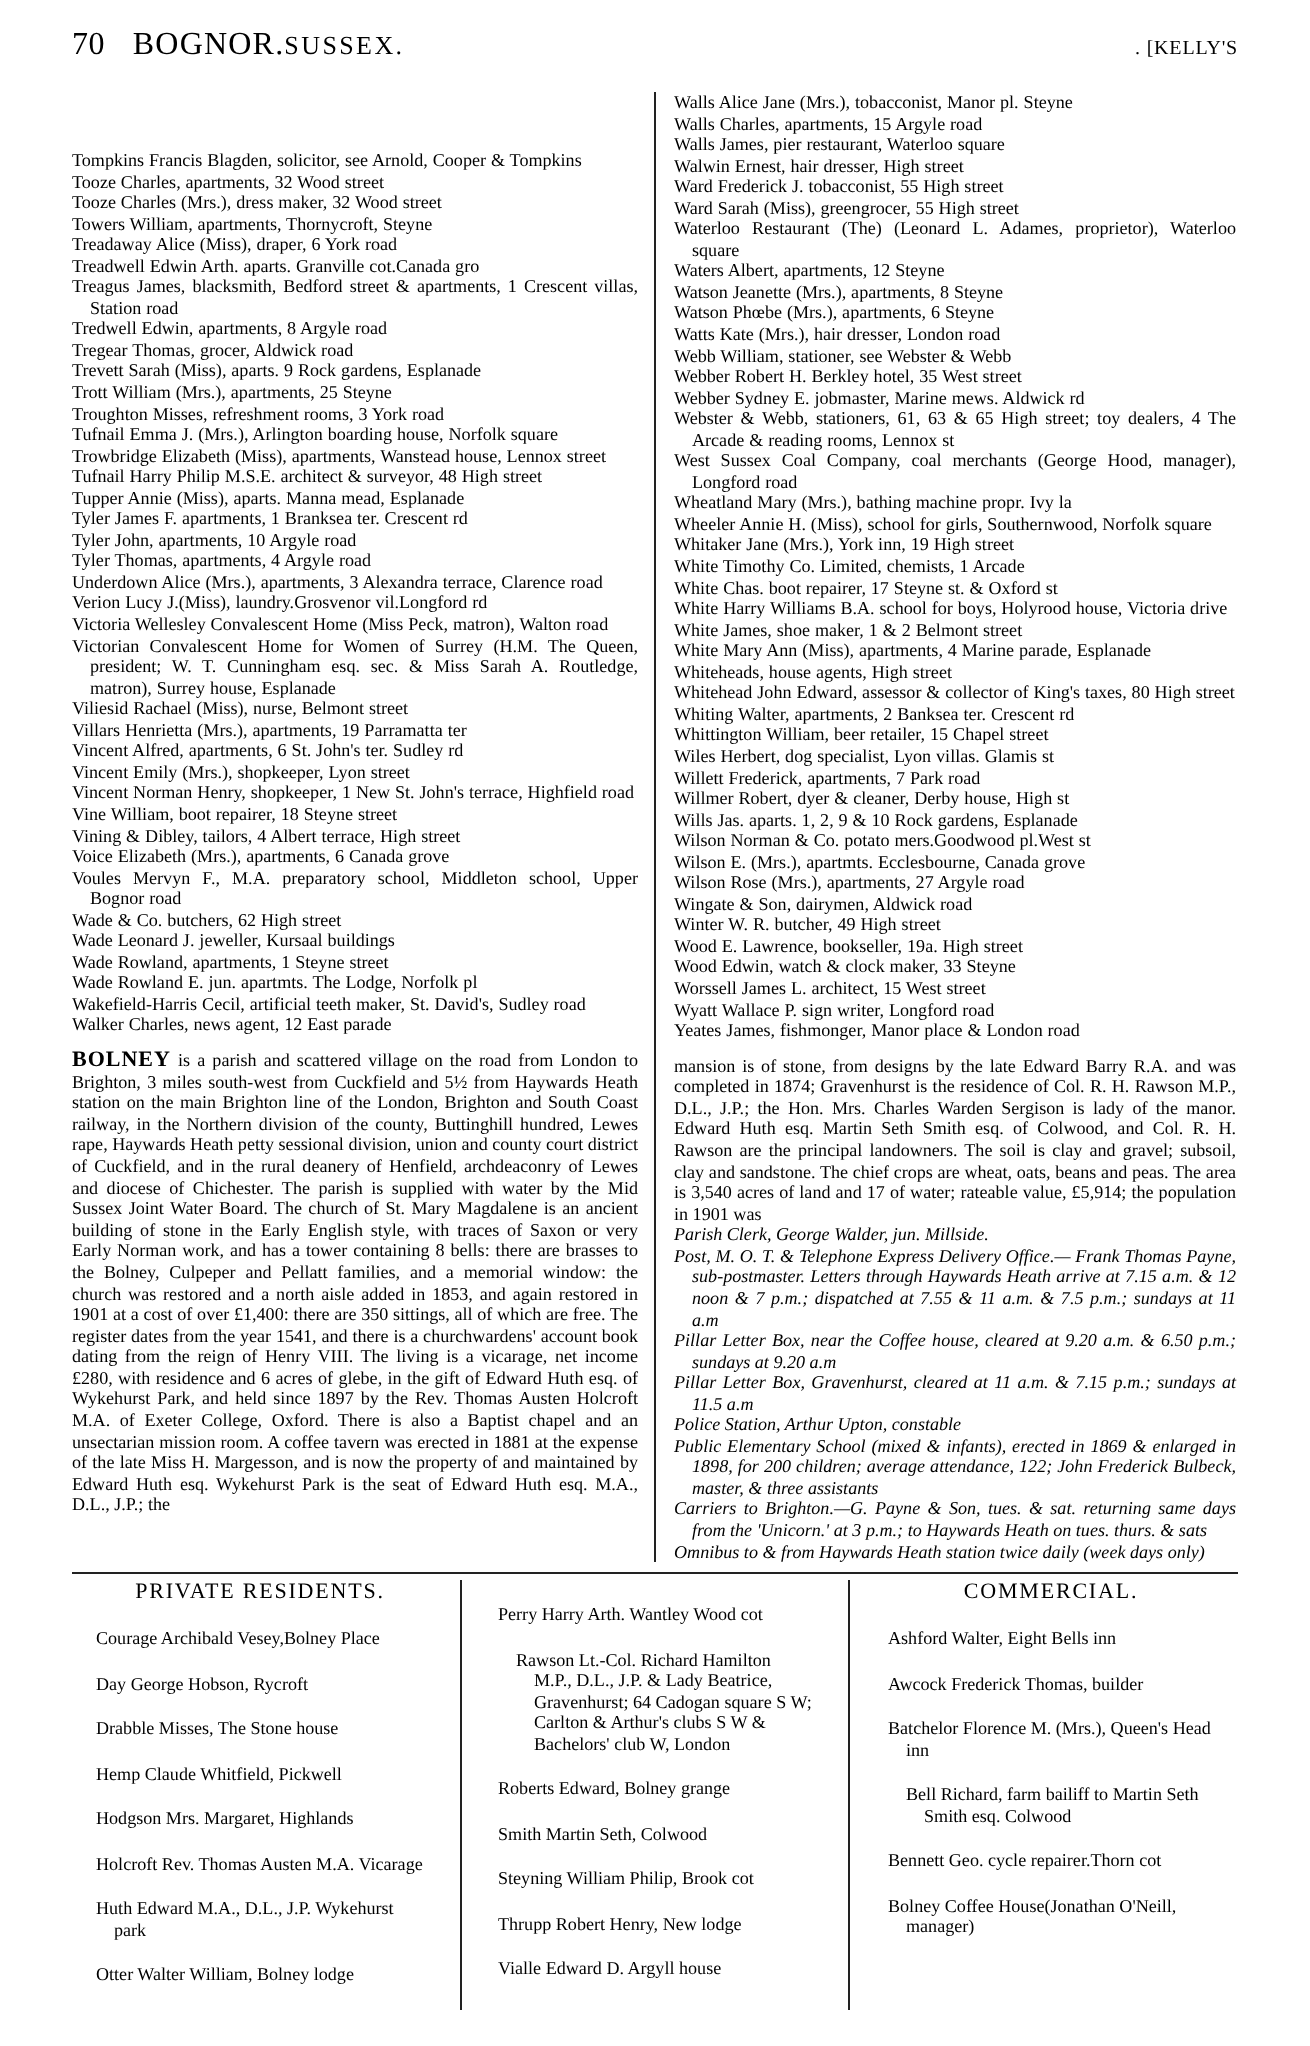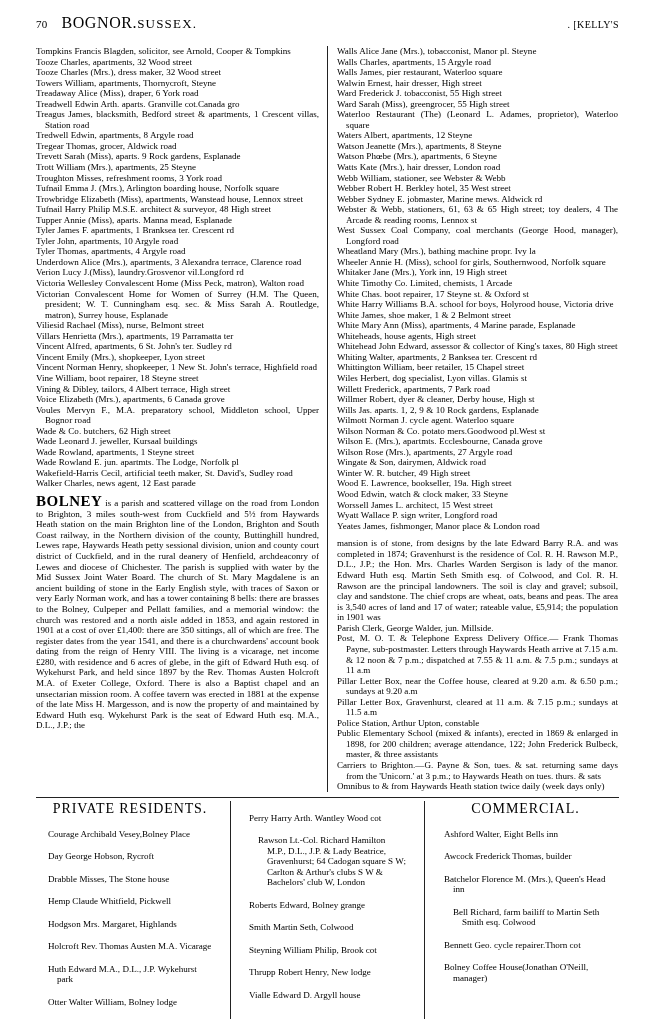--- a/index.html
+++ b/index.html
@@ -26,21 +26,21 @@
   
   .runhead {
     display: flex;
     align-items: baseline;
     font-size: 12.5px;
     letter-spacing: .2px;
     height: 20px;
     margin-bottom: 12px;
   }
   .runhead .folio {
-    font-size: 11px;
+    font-size: 16px;
     padding-right: 14px;
   }
   .runhead .place {
     font-variant: small-caps;
     font-size: 16px;
     letter-spacing: .6px;
   }
   .runhead .county {
     flex: 1;
     font-size: 13px;
@@ -56,21 +56,21 @@
 
   
   .cols2 {
     display: flex;
     align-items: stretch;
   }
   .col {
     width: 291px;
     box-sizing: border-box;
   }
-  .col.left  { padding-right: 8px; }
+  .col.left  { padding-right: 8px; margin-top: 29px; }
   .col.right { padding-left: 9px; border-left: 1px solid #222; }
 
   .entry {
     font-size: 9.05px;
     line-height: 10.55px;
     text-indent: -9px;
     padding-left: 9px;
     margin: 0;
     text-align: justify;
     text-align-last: left;
@@ -81,33 +81,34 @@
   
   .article {
     font-size: 9.05px;
     line-height: 10.6px;
     text-align: justify;
     margin: 0;
     padding: 0;
   }
   .article .parishname {
     font-weight: bold;
-    font-size: 15px;
+    font-size: 11px;
     letter-spacing: .5px;
   }
   .article-gap { height: 7px; }
 
   .hang {
     font-size: 9.05px;
     line-height: 10.55px;
     text-indent: -9px;
     padding-left: 9px;
     margin: 0;
     text-align: justify;
     text-align-last: left;
+    font-style: italic;
   }
 
   
   .rule-top {
     border-top: 1px solid #222;
     margin-top: 5px;
   }
   .cols3 {
     display: flex;
     margin-top: 3px;
@@ -115,21 +116,21 @@
   .c3 {
     box-sizing: border-box;
   }
   .c3.a { width: 194px; padding-right: 6px; }
   .c3.b { width: 194px; padding: 0 6px; border-left: 1px solid #222; }
   .c3.c { width: 195px; padding-left: 7px; border-left: 1px solid #222; }
 
   .secthead {
     text-align: center;
     font-variant: small-caps;
-    font-size: 14px;
+    font-size: 11px;
     letter-spacing: .9px;
     margin: 0 0 1px 0;
   }
   .listline {
     font-size: 9.05px;
     line-height: 10.5px;
     text-indent: -9px;
     padding-left: 9px;
     margin: 12px;
   }
@@ -226,21 +227,20 @@
         <p class="entry">White James, shoe maker, 1 &amp; 2 Belmont street</p>
         <p class="entry">White Mary Ann (Miss), apartments, 4 Marine parade, Esplanade</p>
         <p class="entry">Whiteheads, house agents, High street</p>
         <p class="entry">Whitehead John Edward, assessor &amp; collector of King's taxes, 80 High street</p>
         <p class="entry">Whiting Walter, apartments, 2 Banksea ter. Crescent rd</p>
         <p class="entry">Whittington William, beer retailer, 15 Chapel street</p>
         <p class="entry">Wiles Herbert, dog specialist, Lyon villas. Glamis st</p>
         <p class="entry">Willett Frederick, apartments, 7 Park road</p>
         <p class="entry">Willmer Robert, dyer &amp; cleaner, Derby house, High st</p>
         <p class="entry">Wills Jas. aparts. 1, 2, 9 &amp; 10 Rock gardens, Esplanade</p>
-        <p class="entry">Wilmott Norman J. cycle agent. Waterloo square</p>
         <p class="entry">Wilson Norman &amp; Co. potato mers.Goodwood pl.West st</p>
         <p class="entry">Wilson E. (Mrs.), apartmts. Ecclesbourne, Canada grove</p>
         <p class="entry">Wilson Rose (Mrs.), apartments, 27 Argyle road</p>
         <p class="entry">Wingate &amp; Son, dairymen, Aldwick road</p>
         <p class="entry">Winter W. R. butcher, 49 High street</p>
         <p class="entry">Wood E. Lawrence, bookseller, 19a. High street</p>
         <p class="entry">Wood Edwin, watch &amp; clock maker, 33 Steyne</p>
         <p class="entry">Worssell James L. architect, 15 West street</p>
         <p class="entry">Wyatt Wallace P. sign writer, Longford road</p>
         <p class="entry">Yeates James, fishmonger, Manor place &amp; London road</p>

